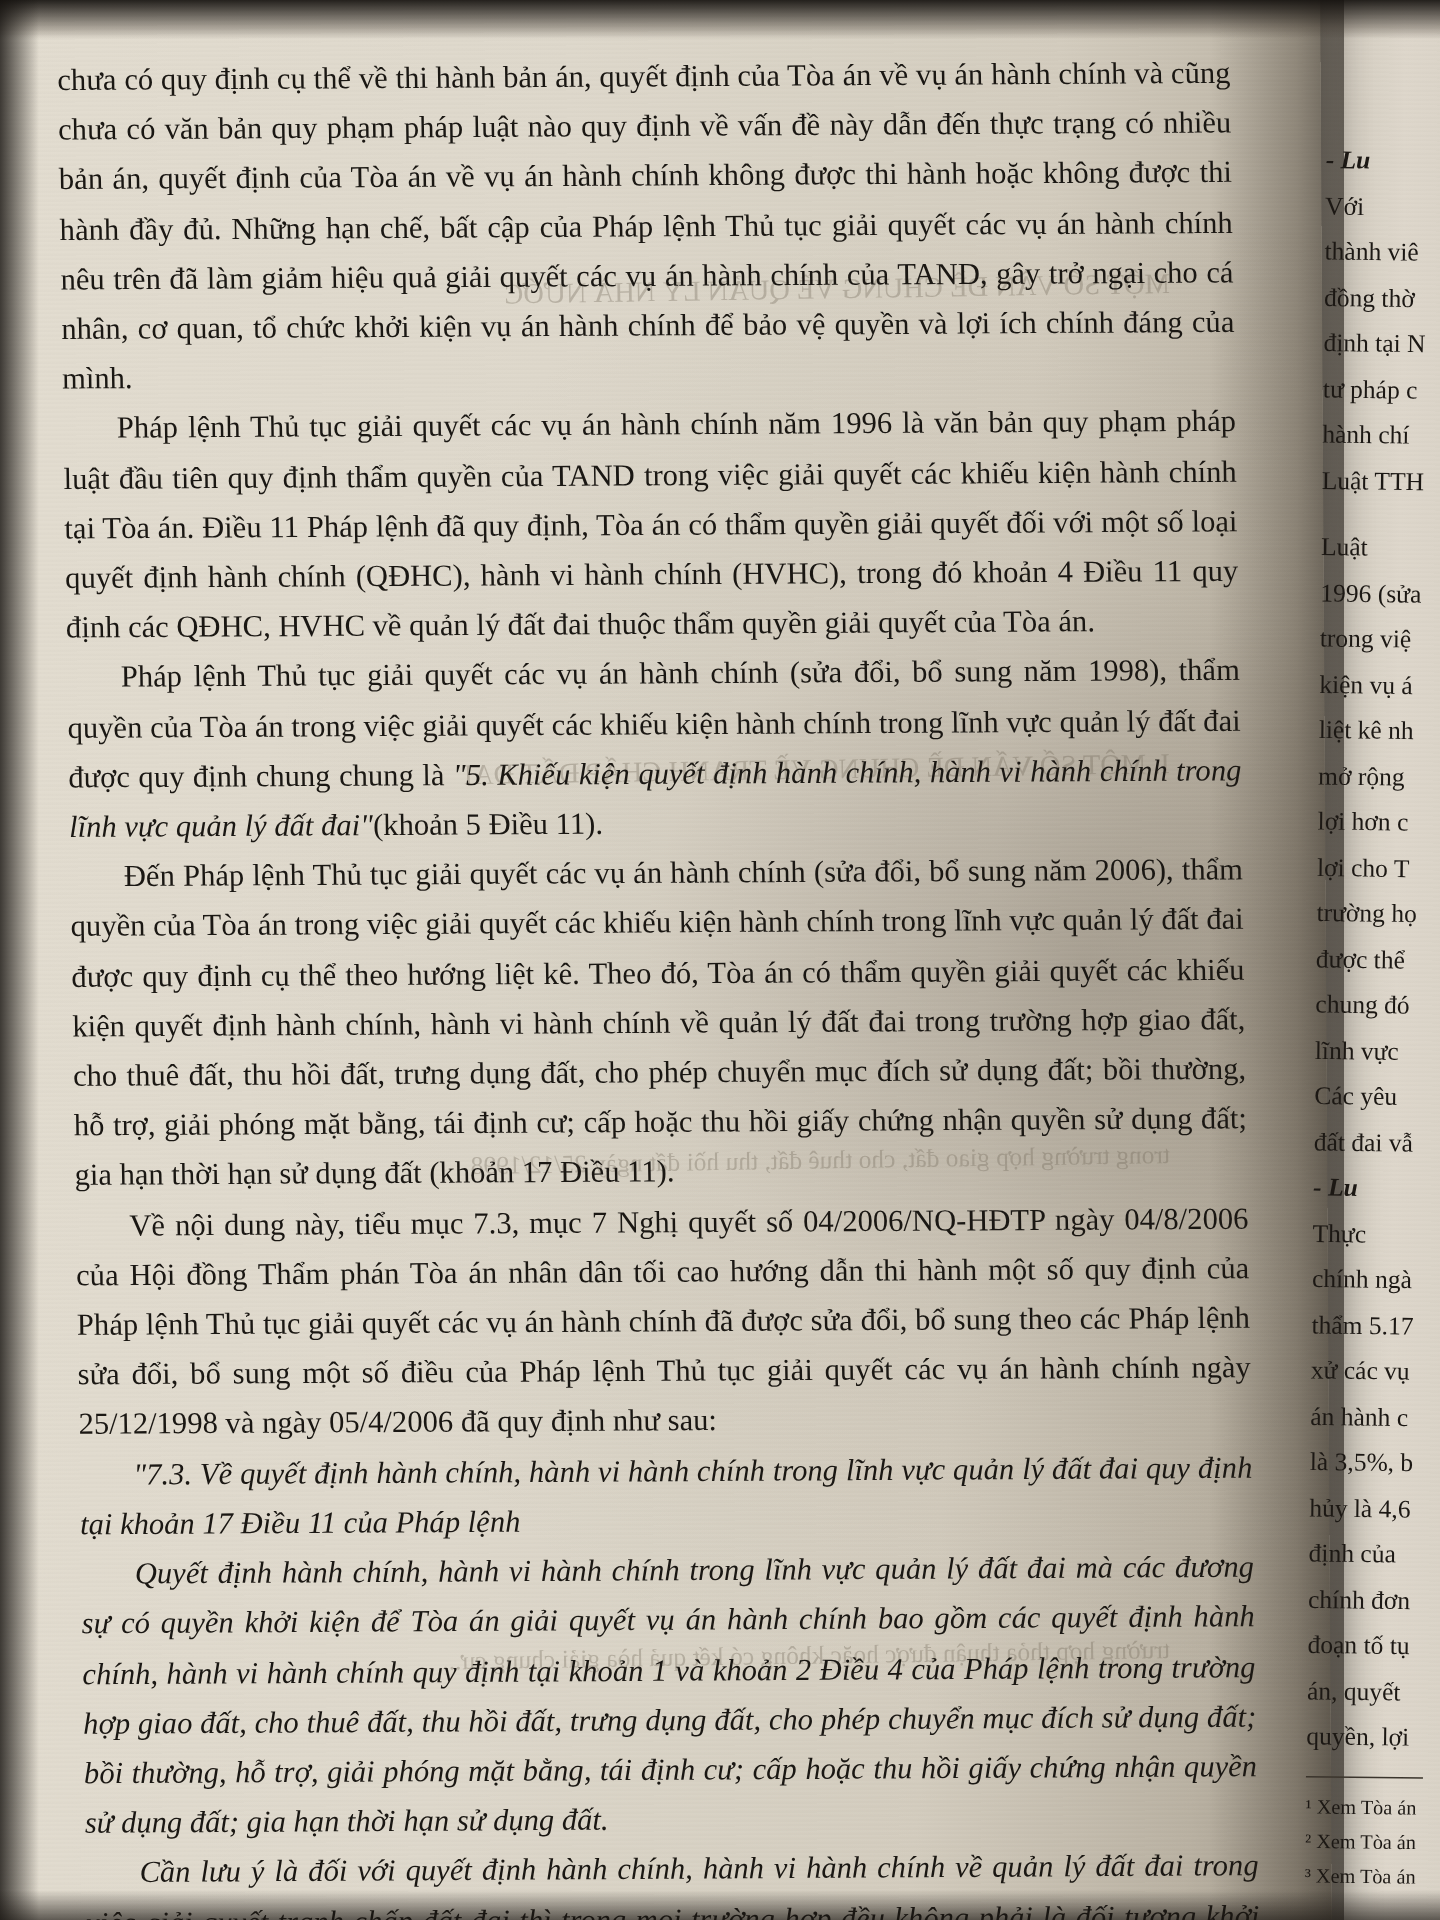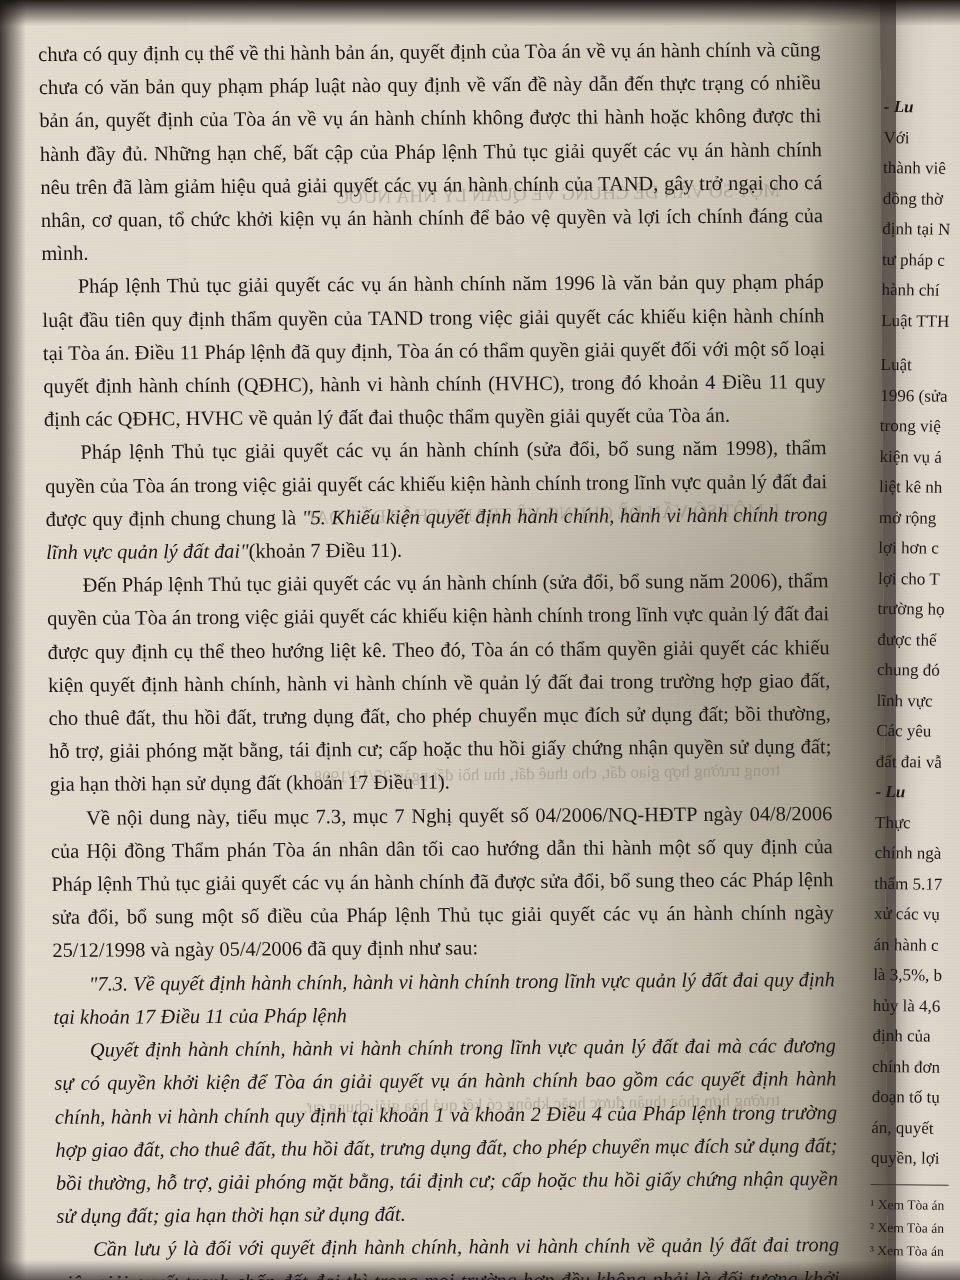--- a/index.html
+++ b/index.html
@@ -176,21 +176,21 @@
     trường hợp thỏa thuận được hoặc không có kết quả hòa giải chung cư...
   </div>
 
   <div class="col-main">
 
     <p class="noindent">chưa có quy định cụ thể về thi hành bản án, quyết định của Tòa án về vụ án hành chính và cũng chưa có văn bản quy phạm pháp luật nào quy định về vấn đề này dẫn đến thực trạng có nhiều bản án, quyết định của Tòa án về vụ án hành chính không được thi hành hoặc không được thi hành đầy đủ. Những hạn chế, bất cập của Pháp lệnh Thủ tục giải quyết các vụ án hành chính nêu trên đã làm giảm hiệu quả giải quyết các vụ án hành chính của TAND, gây trở ngại cho cá nhân, cơ quan, tổ chức khởi kiện vụ án hành chính để bảo vệ quyền và lợi ích chính đáng của mình.</p>
 
     <p>Pháp lệnh Thủ tục giải quyết các vụ án hành chính năm 1996 là văn bản quy phạm pháp luật đầu tiên quy định thẩm quyền của TAND trong việc giải quyết các khiếu kiện hành chính tại Tòa án. Điều 11 Pháp lệnh đã quy định, Tòa án có thẩm quyền giải quyết đối với một số loại quyết định hành chính (QĐHC), hành vi hành chính (HVHC), trong đó khoản 4 Điều 11 quy định các QĐHC, HVHC về quản lý đất đai thuộc thẩm quyền giải quyết của Tòa án.</p>
 
     <p>
-      <span>Pháp lệnh Thủ tục giải quyết các vụ án hành chính (sửa đổi, bổ sung năm 1998), thẩm quyền của Tòa án trong việc giải quyết các khiếu kiện hành chính trong lĩnh vực quản lý đất đai được quy định chung chung là </span><span class="ital">"5. Khiếu kiện quyết định hành chính, hành vi hành chính trong lĩnh vực quản lý đất đai"</span><span>(khoản 7 Điều 11).</span>
+      <span>Pháp lệnh Thủ tục giải quyết các vụ án hành chính (sửa đổi, bổ sung năm 1998), thẩm quyền của Tòa án trong việc giải quyết các khiếu kiện hành chính trong lĩnh vực quản lý đất đai được quy định chung chung là </span><span class="ital">"5. Khiếu kiện quyết định hành chính, hành vi hành chính trong lĩnh vực quản lý đất đai"</span><span>(khoản 5 Điều 11).</span>
     </p>
 
     <p>Đến Pháp lệnh Thủ tục giải quyết các vụ án hành chính (sửa đổi, bổ sung năm 2006), thẩm quyền của Tòa án trong việc giải quyết các khiếu kiện hành chính trong lĩnh vực quản lý đất đai được quy định cụ thể theo hướng liệt kê. Theo đó, Tòa án có thẩm quyền giải quyết các khiếu kiện quyết định hành chính, hành vi hành chính về quản lý đất đai trong trường hợp giao đất, cho thuê đất, thu hồi đất, trưng dụng đất, cho phép chuyển mục đích sử dụng đất; bồi thường, hỗ trợ, giải phóng mặt bằng, tái định cư; cấp hoặc thu hồi giấy chứng nhận quyền sử dụng đất; gia hạn thời hạn sử dụng đất (khoản 17 Điều 11).</p>
 
     <p>Về nội dung này, tiểu mục 7.3, mục 7 Nghị quyết số 04/2006/NQ-HĐTP ngày 04/8/2006 của Hội đồng Thẩm phán Tòa án nhân dân tối cao hướng dẫn thi hành một số quy định của Pháp lệnh Thủ tục giải quyết các vụ án hành chính đã được sửa đổi, bổ sung theo các Pháp lệnh sửa đổi, bổ sung một số điều của Pháp lệnh Thủ tục giải quyết các vụ án hành chính ngày 25/12/1998 và ngày 05/4/2006 đã quy định như sau:</p>
 
     <p class="ital">"7.3. Về quyết định hành chính, hành vi hành chính trong lĩnh vực quản lý đất đai quy định tại khoản 17 Điều 11 của Pháp lệnh</p>
 
     <p class="ital">Quyết định hành chính, hành vi hành chính trong lĩnh vực quản lý đất đai mà các đương sự có quyền khởi kiện để Tòa án giải quyết vụ án hành chính bao gồm các quyết định hành chính, hành vi hành chính quy định tại khoản 1 và khoản 2 Điều 4 của Pháp lệnh trong trường hợp giao đất, cho thuê đất, thu hồi đất, trưng dụng đất, cho phép chuyển mục đích sử dụng đất; bồi thường, hỗ trợ, giải phóng mặt bằng, tái định cư; cấp hoặc thu hồi giấy chứng nhận quyền sử dụng đất; gia hạn thời hạn sử dụng đất.</p>
 

